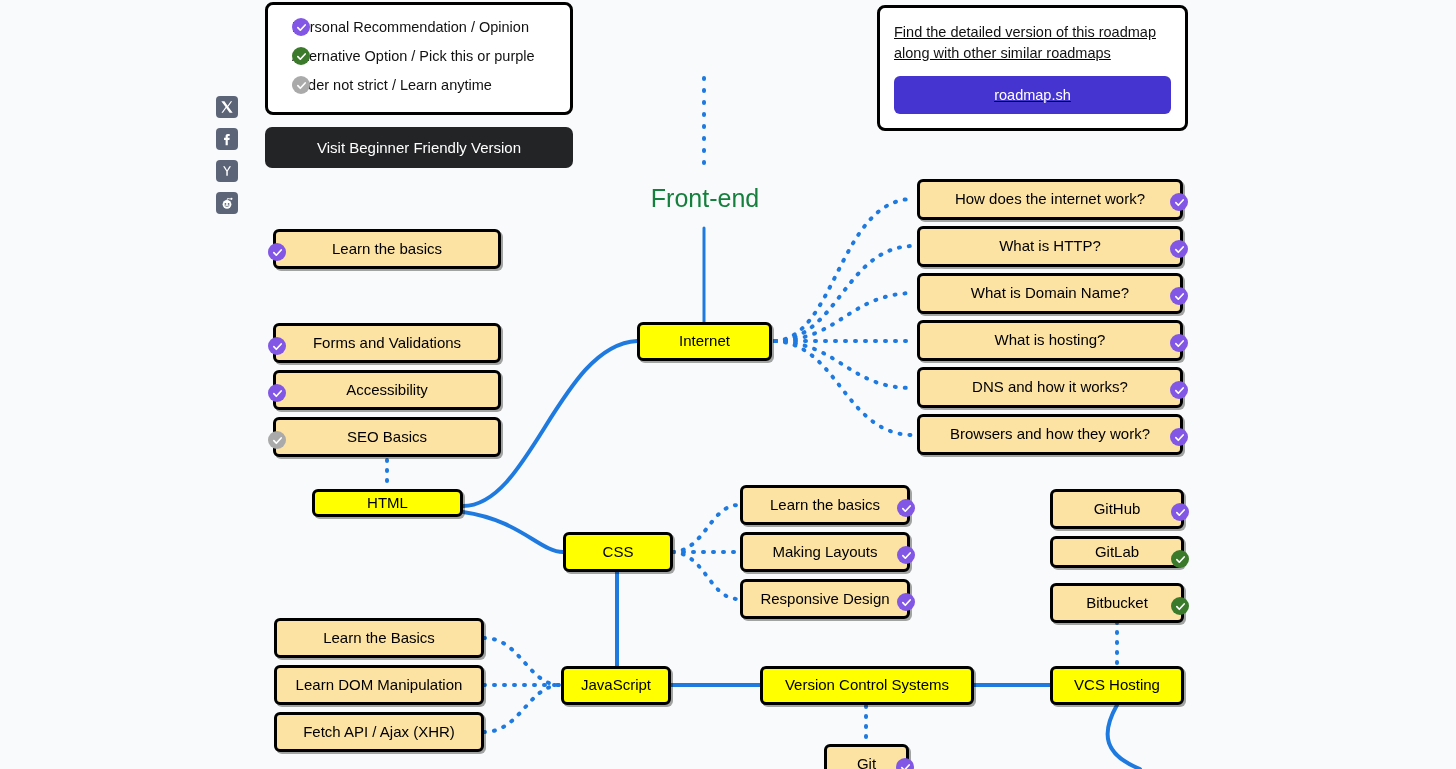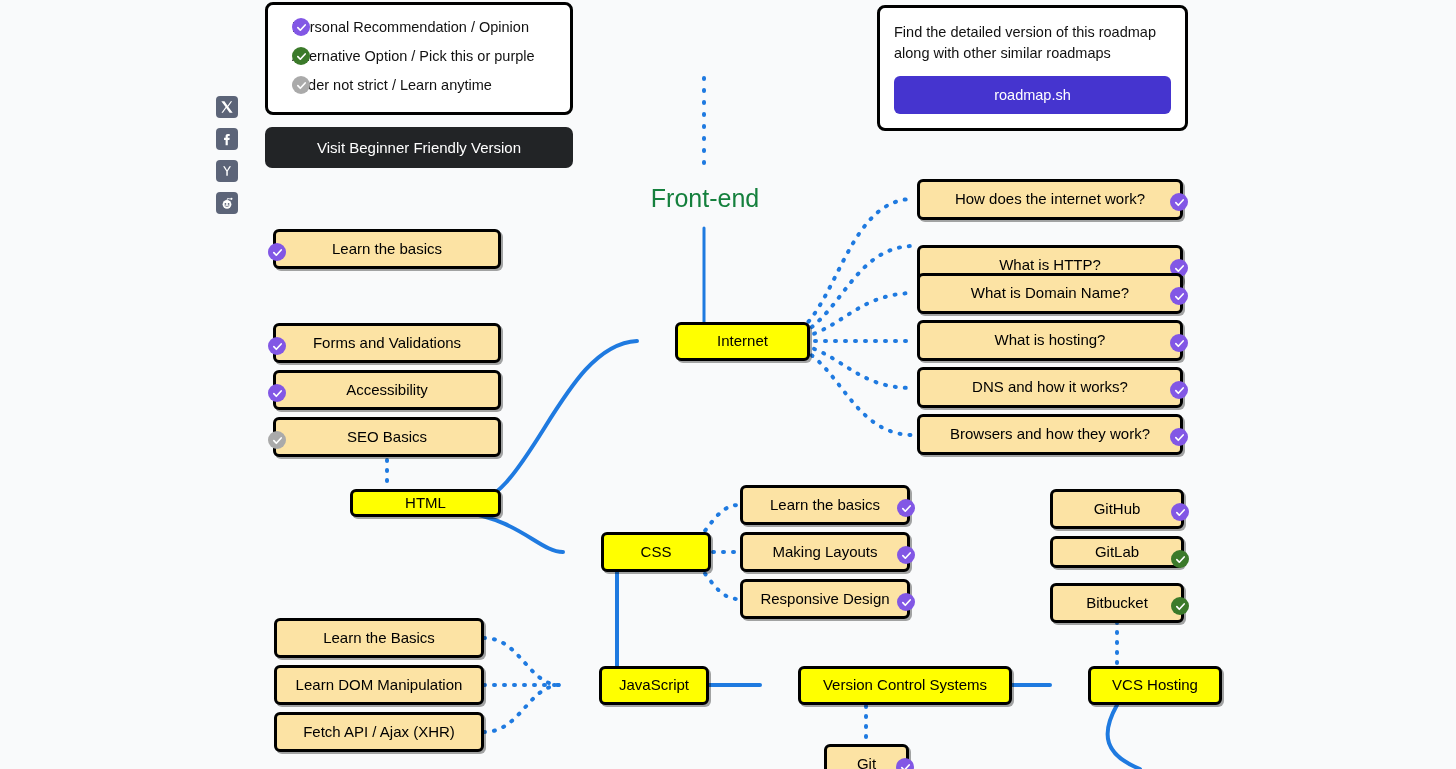--- a/index.html
+++ b/index.html
@@ -20,21 +20,21 @@
     position: absolute; z-index: 3;
     border: 3px solid #000;
     border-radius: 6px;
     display: flex; align-items: center; justify-content: center;
     text-align: center;
     color: #000000;
     box-shadow: 2px 2px 0 rgba(0,0,0,0.35);
     line-height: 1.1;
   }
   .node.tan    { background: #FCE3A4; font-size: 15px; }
-  .node.yellow { background: #FFFF00; font-size: 15px; margin-left: 38px; }
+  .node.yellow { background: #FFFF00; font-size: 15px; }
 
   
   .badge {
     position: absolute; z-index: 5;
     width: 18px; height: 18px; border-radius: 50%;
     display: flex; align-items: center; justify-content: center;
     color: #fff; font-size: 11px; font-weight: bold;
     line-height: 1;
   }
   .badge.purple { background: #8257E5; }
@@ -56,21 +56,21 @@
     position: absolute; left: 265px; top: 127px; width: 308px; height: 41px;
     background: #222426; border-radius: 7px; z-index: 4;
     display: flex; align-items: center; justify-content: center;
     color: #fff; font-size: 15px; cursor: pointer;
   }
 
   
   #promo {
     position: absolute; left: 877px; top: 5px; width: 311px; height: 126px;
     background: #fff; border: 3px solid #000; border-radius: 8px;
-    z-index: 4; padding: 14px 14px 0 14px;
+    z-index: 4; padding: 14px 14px 0 14px; text-decoration: underline;
   }
   #promo .ptext { font-size: 14.5px; color: #111; line-height: 1.45; }
   #promo-btn {
     margin-top: 12px; height: 38px; background: #4534CF; border-radius: 6px;
     display: flex; align-items: center; justify-content: center;
     color: #fff; font-size: 14.5px; cursor: pointer;
   }
 
   
   #socials { position: absolute; left: 216px; top: 96px; z-index: 4; }
@@ -218,21 +218,21 @@
   <div class="node yellow" style="left:1050px; top:666px; width:134px; height:39px;">VCS Hosting</div>
 
   <div class="node tan" style="left:917px; top:179px; width:266px; height:41px;">
     <span>How does the internet work?</span>
     <span class="badge purple" style="right:-8px; top:11px;">
         <svg viewBox="0 0 12 12">
           <path d="M2 6.2 L4.7 9 L10 3.2" stroke="#fff" stroke-width="1.8" fill="none" stroke-linecap="round" stroke-linejoin="round"></path>
         </svg>
       </span>
   </div>
-  <div class="node tan" style="left:917px; top:226px; width:266px; height:41px;margin-top:19px;">
+  <div class="node tan" style="left:917px; top:226px; width:266px; height:41px;">
     <span>What is HTTP?</span>
     <span class="badge purple" style="right:-8px; top:11px;">
         <svg viewBox="0 0 12 12">
           <path d="M2 6.2 L4.7 9 L10 3.2" stroke="#fff" stroke-width="1.8" fill="none" stroke-linecap="round" stroke-linejoin="round"></path>
         </svg>
       </span>
   </div>
   <div class="node tan" style="left:917px; top:273px; width:266px; height:41px;">
     <span>What is Domain Name?</span>
     <span class="badge purple" style="right:-8px; top:11px;">

